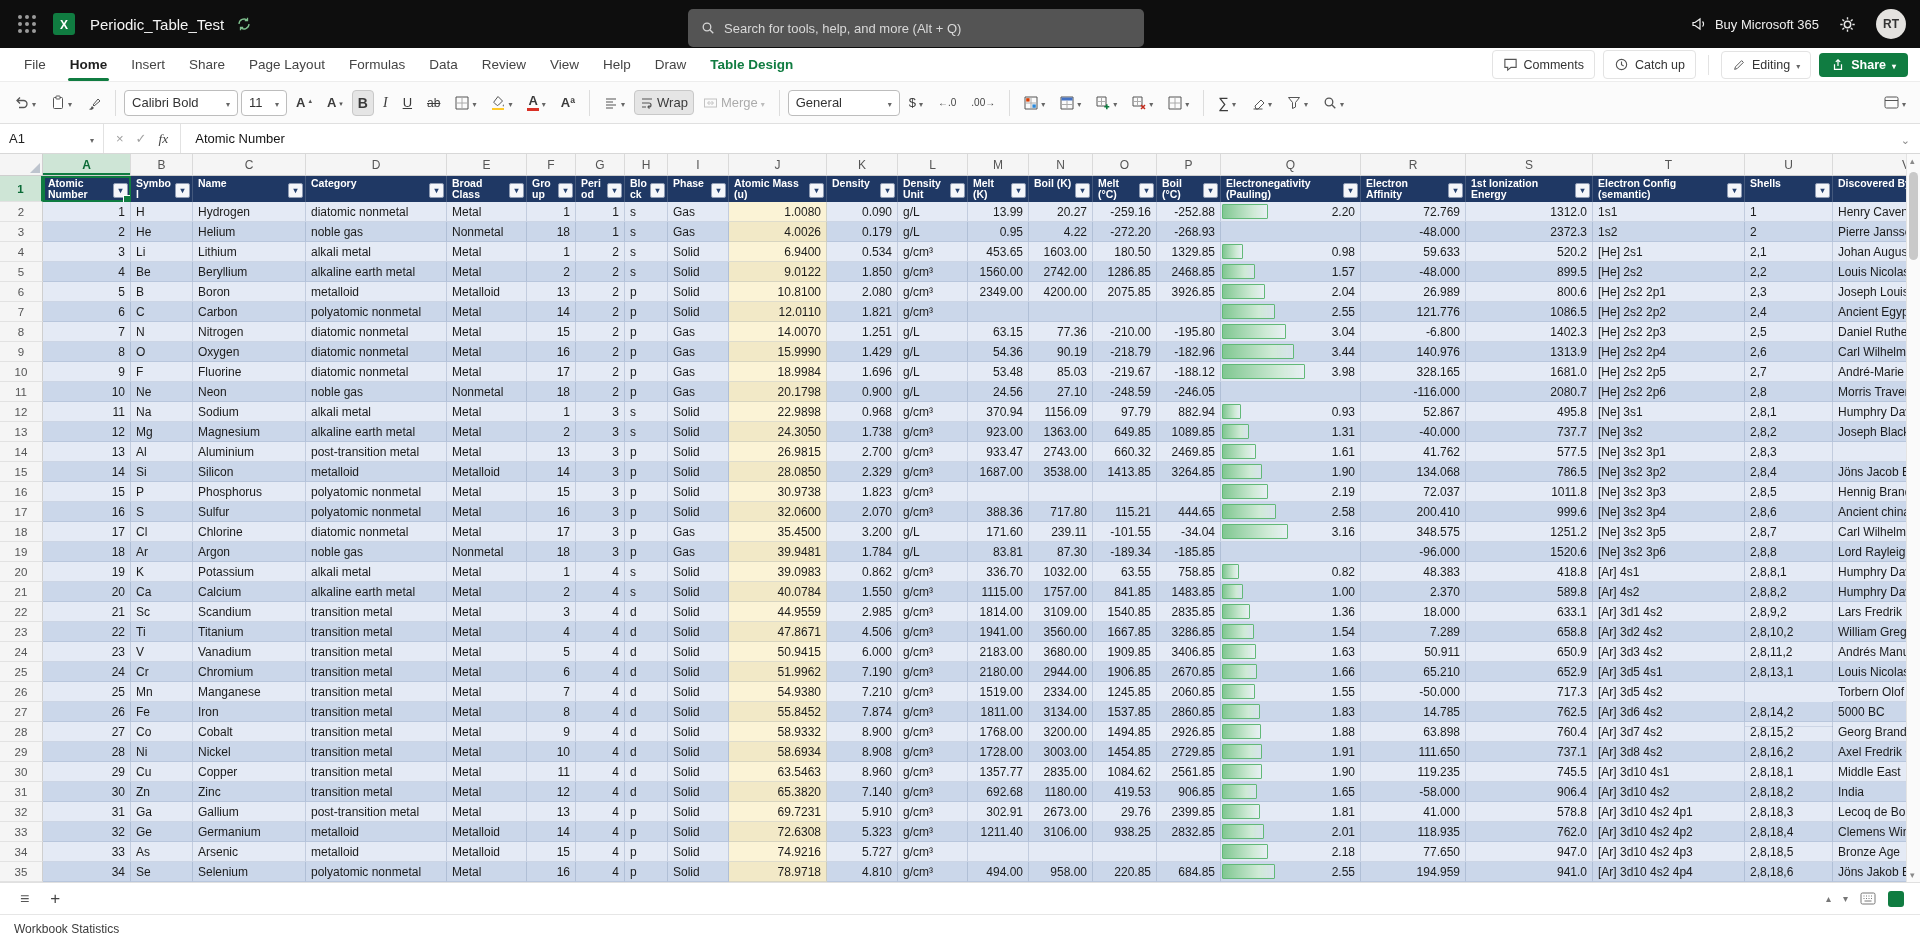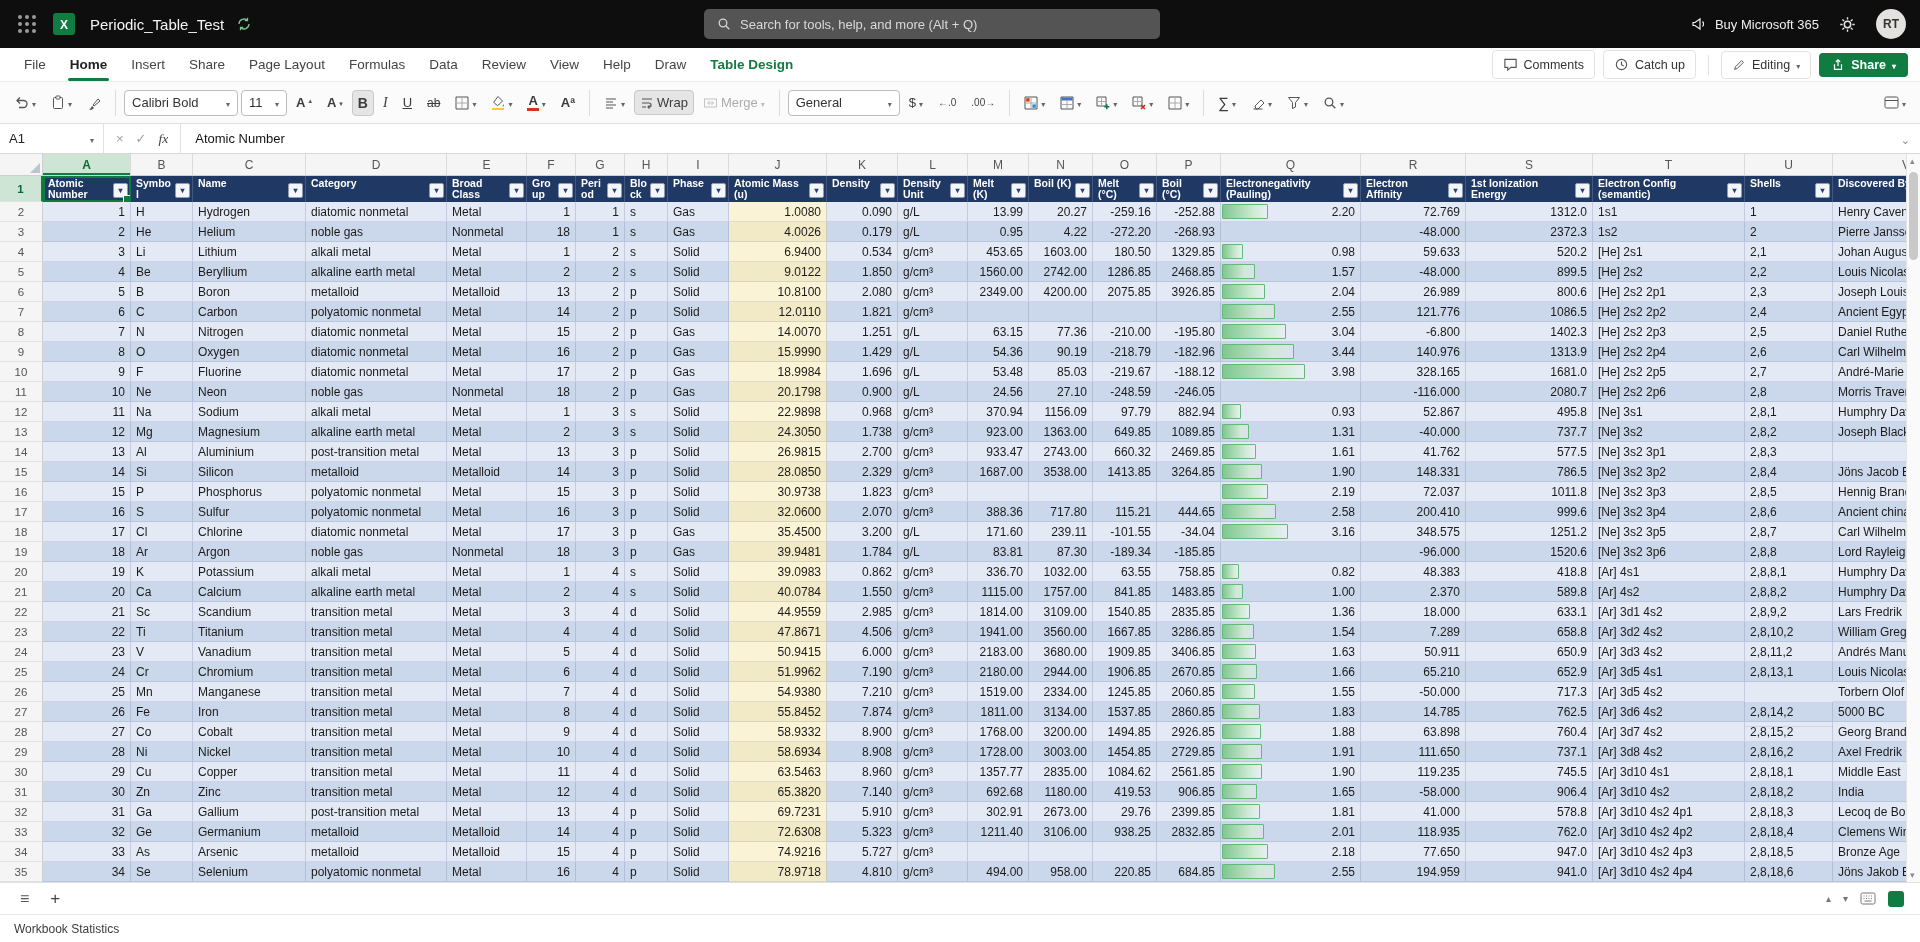--- a/index.html
+++ b/index.html
@@ -7,21 +7,21 @@
     font-family:"Liberation Sans",sans-serif;-webkit-font-smoothing:antialiased}
   svg{display:block}
 
   
   .titlebar{position:absolute;left:0;top:0;width:1920px;height:48px;background:#0E0E0E;
     display:flex;align-items:center;padding:0 14px;gap:12px;z-index:30}
   .waffle{display:grid;grid-template-columns:repeat(3,4px);grid-gap:3px;padding:4px}
   .waffle i{width:4px;height:4px;border-radius:50%;background:#9B9B9B}
   .xlbadge{width:24px;height:24px}
   .doctitle{color:#F5F5F5;font-size:15px;margin-left:2px;white-space:nowrap}
-  .searchpill{position:absolute;left:704px;top:9px;width:456px;height:30px;background:#545454;
+  .searchpill{position:absolute;left:688px;top:9px;width:456px;height:38px;background:#545454;
     border-radius:5px;display:flex;align-items:center;gap:9px;padding:0 13px}
   .searchtext{color:#D9D9D9;font-size:13px;white-space:nowrap;overflow:hidden}
   .tbright{margin-left:auto;display:flex;align-items:center;gap:20px}
   .buybtn{display:flex;align-items:center;gap:8px;color:#EFEFEF;font-size:13px;white-space:nowrap}
   .avatar{width:30px;height:30px;border-radius:50%;background:#E4E2DF;color:#333;font-weight:700;
     font-size:12px;display:flex;align-items:center;justify-content:center}
 
   
   .menubar{position:absolute;left:0;top:48px;width:1920px;height:34px;background:#FFF;
     display:flex;align-items:center;padding:0 12px;z-index:29;border-bottom:1px solid #EDEDED}
@@ -1524,21 +1524,21 @@
           <div class="cv">1413.85</div>
         </div>
         <div class="cell num" style="width: 64px;">
           <div class="cv">3264.85</div>
         </div>
         <div class="cell num" style="width: 140px;">
           <div class="databar" style="width: 28.6%;"></div>
           <div class="cv">1.90</div>
         </div>
         <div class="cell num" style="width: 105px;">
-          <div class="cv">148.331</div>
+          <div class="cv">134.068</div>
         </div>
         <div class="cell num" style="width: 127px;">
           <div class="cv">786.5</div>
         </div>
         <div class="cell txt" style="width: 152px;">
           <div class="cv">[Ne] 3s2 3p2</div>
         </div>
         <div class="cell txt" style="width: 88px;">
           <div class="cv">2,8,4</div>
         </div>

